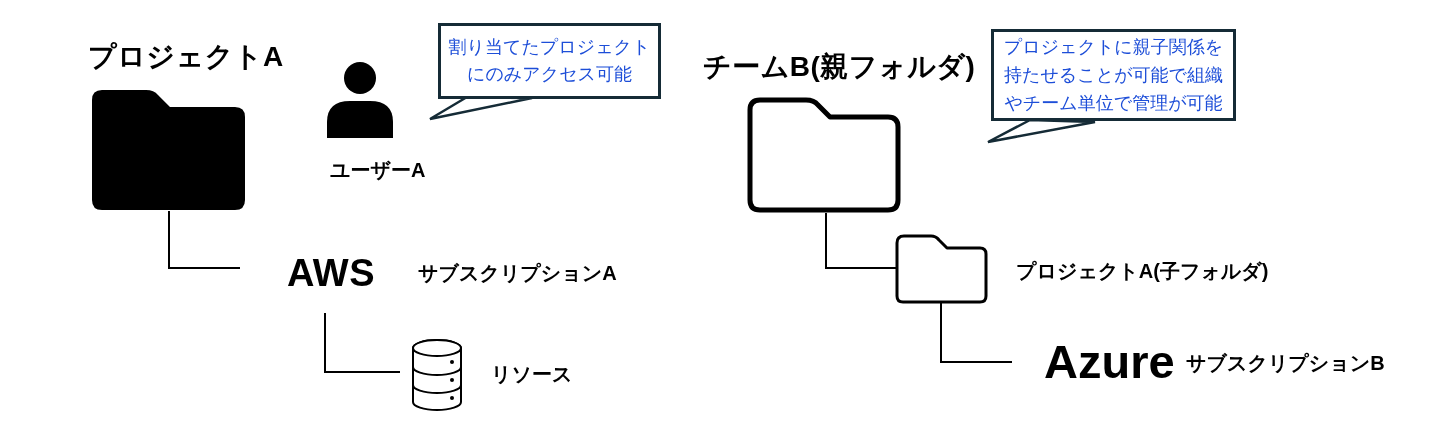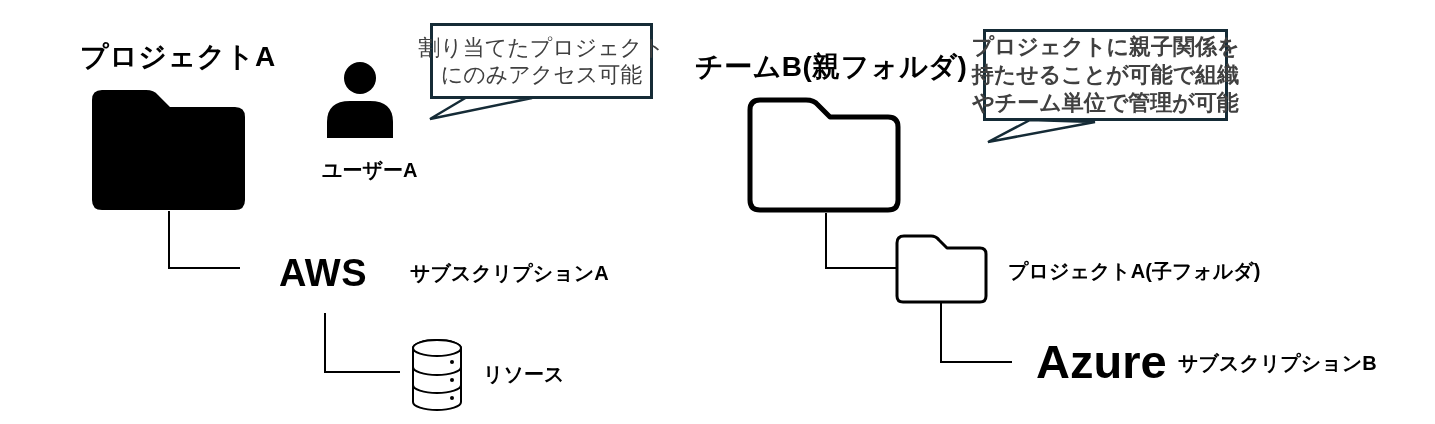--- a/index.html
+++ b/index.html
@@ -13,21 +13,21 @@
     width: 1435px;
     height: 424px;
     background: #ffffff;
     overflow: hidden;
   }
   .layer-svg {
     position: absolute;
     left: 0; top: 0;
     z-index: 1;
   }
-  .abs { position: absolute; z-index: 2; white-space: nowrap; }
+  .abs { position: absolute; z-index: 2; white-space: nowrap; margin-left: 8px; }
   .group-title {
     font-size: 28px;
     font-weight: bold;
     letter-spacing: 0.5px;
   }
   .node-label {
     font-size: 20px;
     font-weight: bold;
   }
   .provider-aws {
@@ -35,32 +35,32 @@
     font-weight: bold;
     letter-spacing: 0.5px;
   }
   .provider-azure {
     font-size: 47px;
     font-weight: bold;
   }
   .callout {
     border: 3px solid #152b36;
     background: #ffffff;
-    color: #404040;
+    color: #1d4ed8;
     display: flex;
     flex-direction: column;
     align-items: center;
     justify-content: center;
     text-align: center;
-    font-size: 22px;
+    font-size: 18px;
     line-height: 27px;
     z-index: 3;
   }
   .callout-1 { left: 430px; top: 23px; width: 223px; height: 76px; }
-  .callout-2 { left: 983px; top: 29px; width: 245px; height: 92px; line-height: 28px; font-weight: bold; }
+  .callout-2 { left: 983px; top: 29px; width: 245px; height: 92px; line-height: 28px; }
 </style>
 </head>
 <body>
 
 <div class="canvas">
 
   <svg class="layer-svg" width="1435" height="424" viewBox="0 0 1435 424">
 
     <g stroke="#000000" stroke-width="2" fill="none">
       <polyline points="169,211 169,268 240,268"></polyline>

